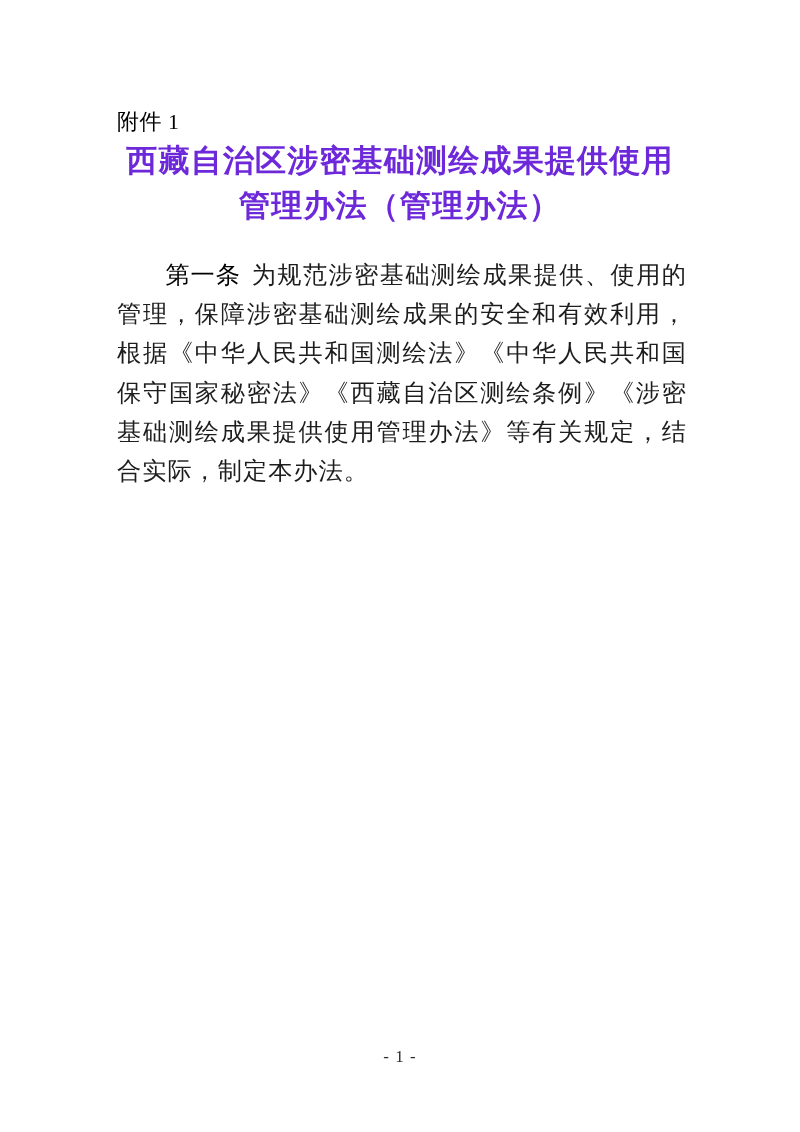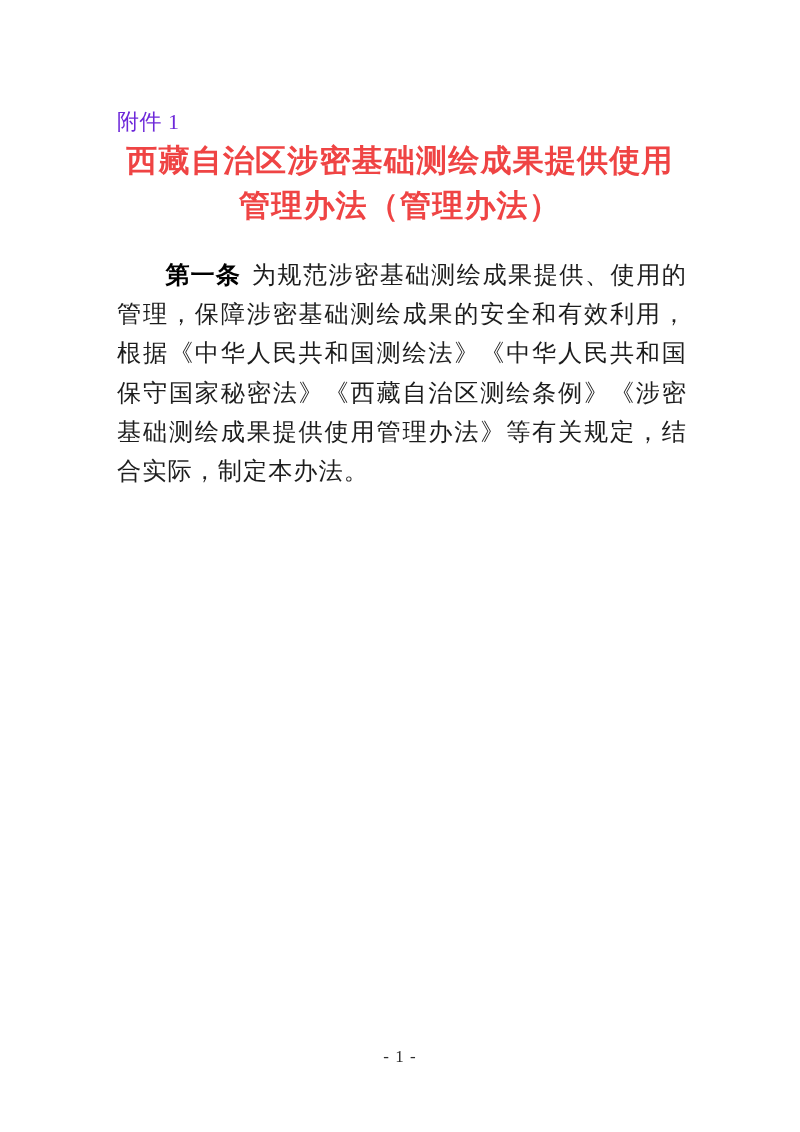--- a/index.html
+++ b/index.html
@@ -24,37 +24,37 @@
   }
 
   
   .attach-label {
     position: absolute;
     left: 117px;
     top: 107px;
     font-size: 22px;
     line-height: 30px;
     letter-spacing: 0.5px;
-    color: #6d28d9;
+    color: #000000;
     white-space: pre;
   }
 
   
   .doc-title {
     position: absolute;
     left: 60px;
     top: 138px;
     width: 680px;
     text-align: center;
     font-family: "Liberation Serif", "DejaVu Serif", serif;
     font-weight: 700;
     font-size: 31px;
     line-height: 45px;
     letter-spacing: 1.2px;
-    color: #ef4444;
+    color: #6d28d9;
   }
   .doc-title .tline {
     display: block;
     white-space: pre;
   }
 
   
   .body-block {
     position: absolute;
     left: 117px;
@@ -68,21 +68,21 @@
     line-height: 39.2px;
     letter-spacing: 1.0px;
     text-align: justify;
     text-justify: inter-character;
     text-indent: 2em;
     color: #1d1d1d;
     word-break: break-all;
   }
 
   .art-label {
-    font-weight: 700;
+    font-weight: 400;
     letter-spacing: 0.6px;
     color: #000000;
   }
   .art-gap {
     display: inline-block;
     width: 0.42em;
   }
 
   
   .page-number {

